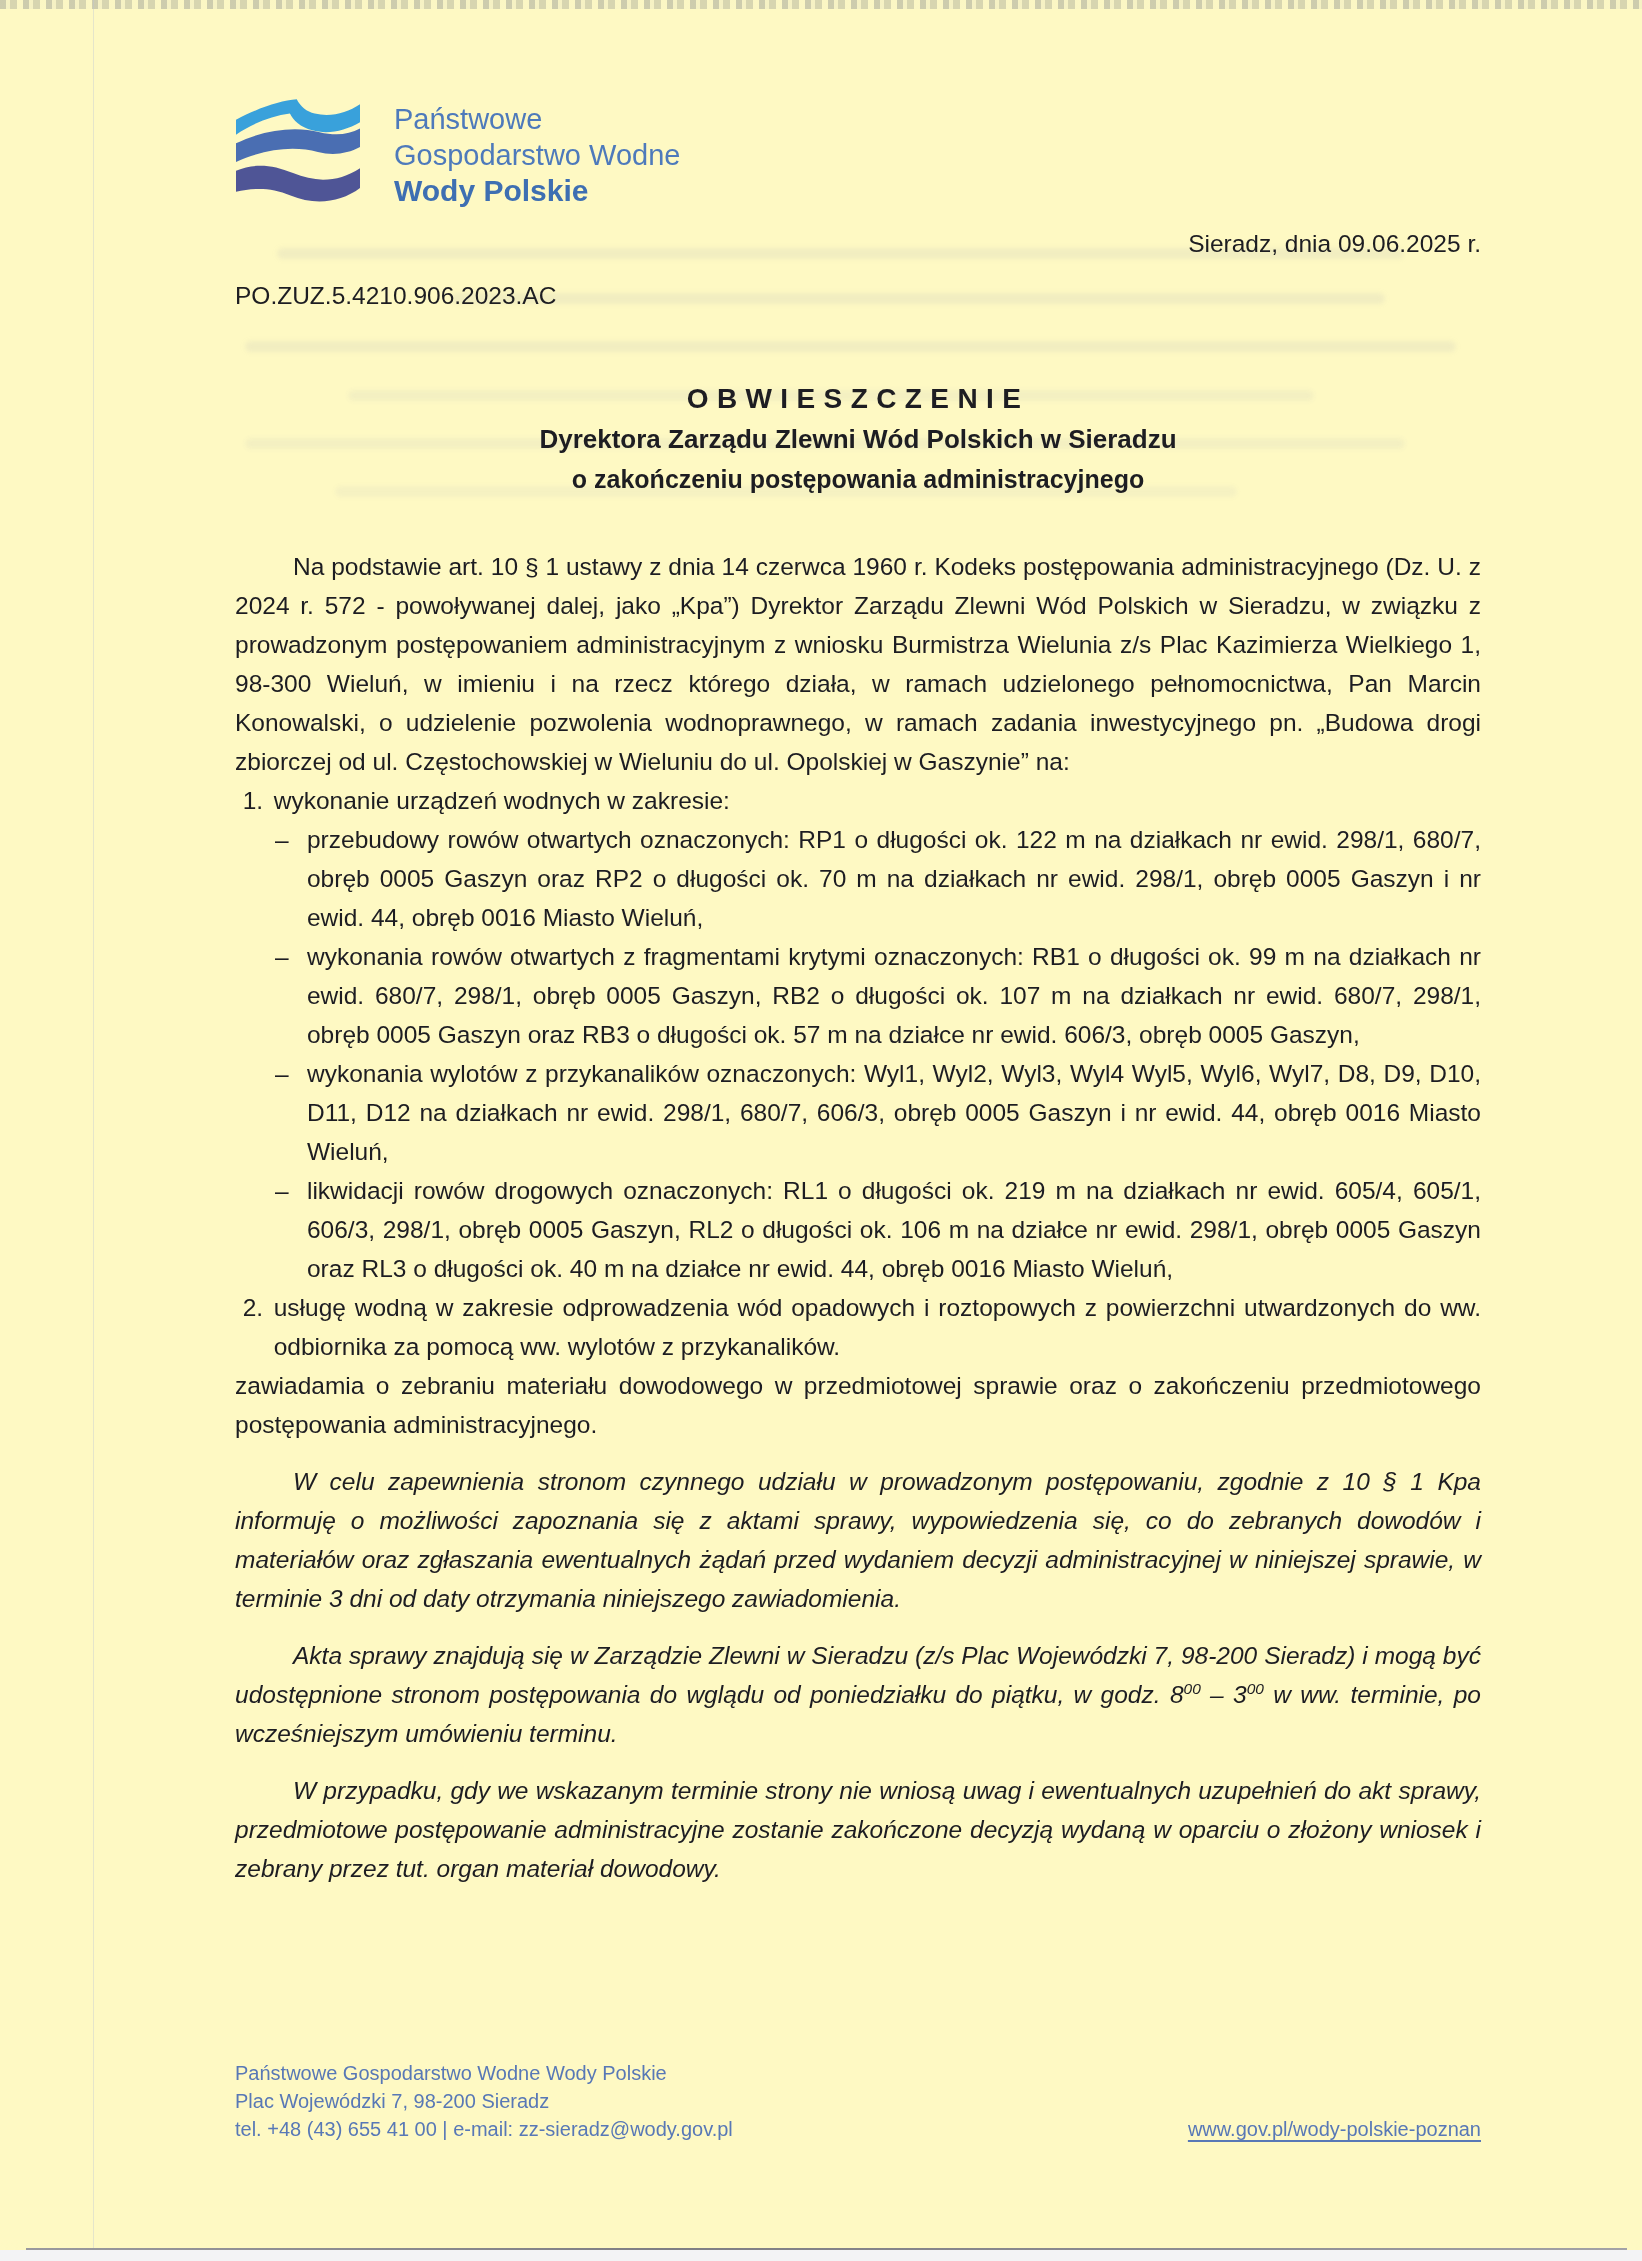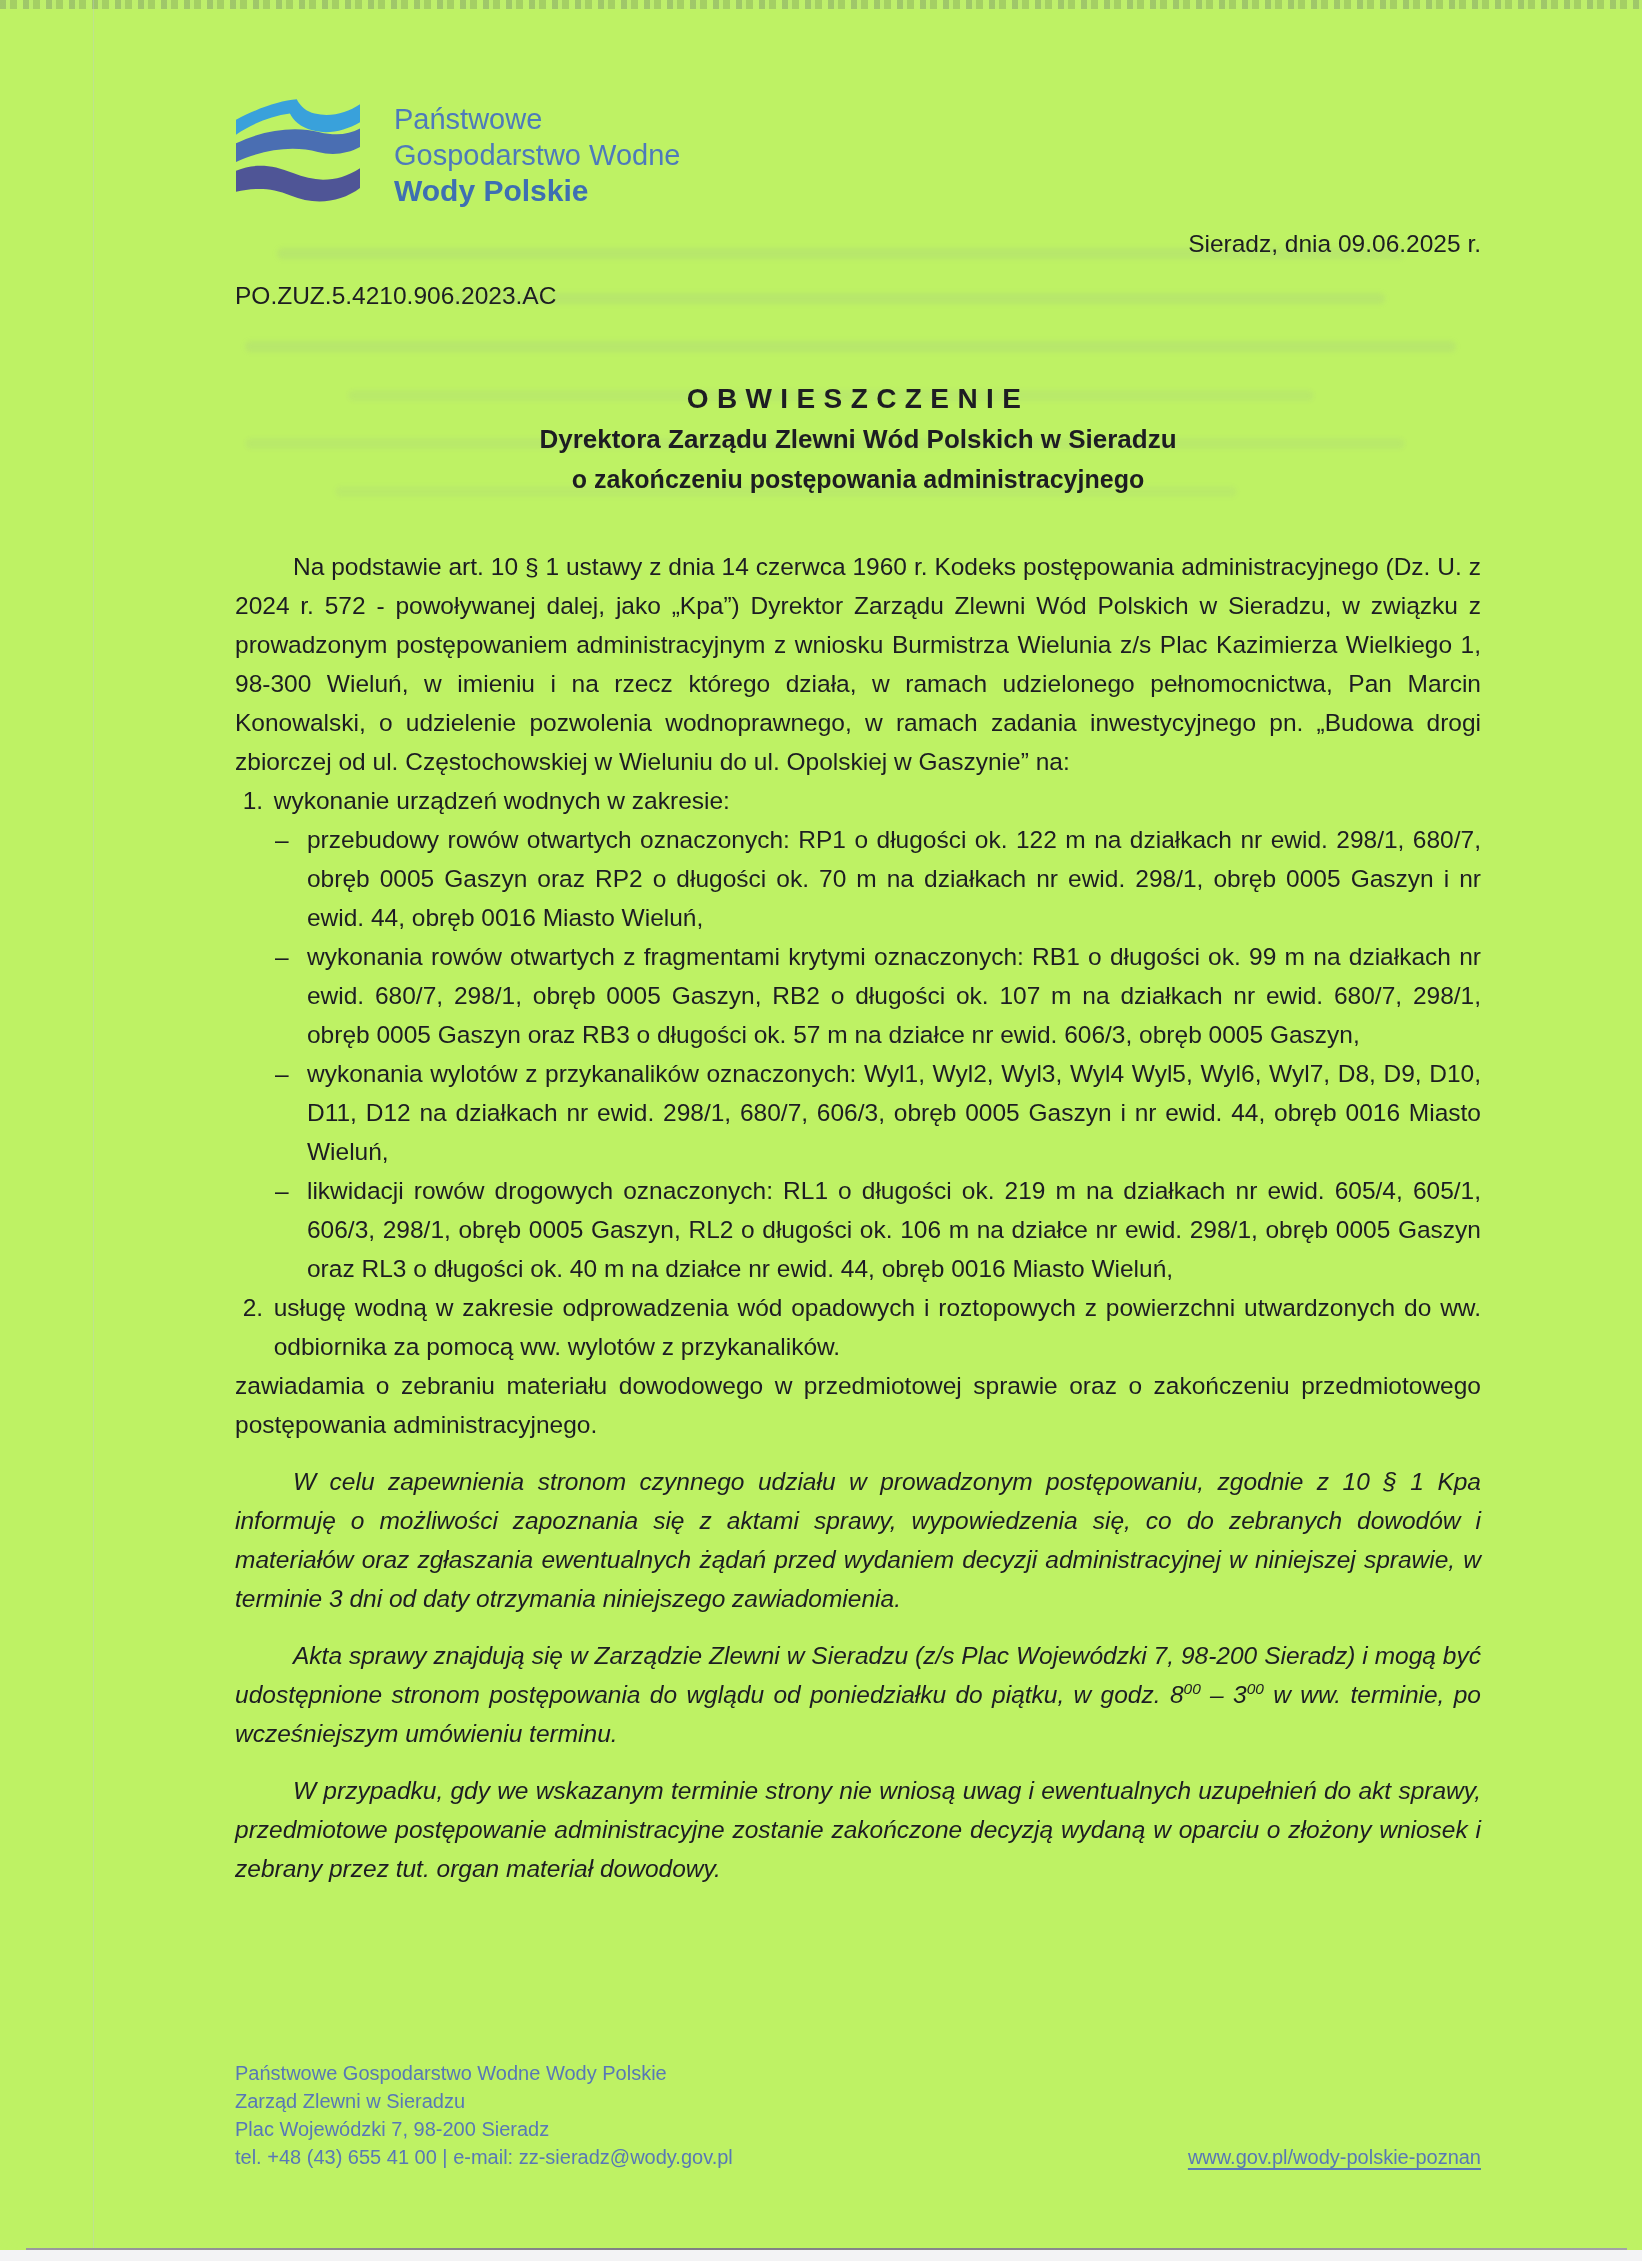--- a/index.html
+++ b/index.html
@@ -1,17 +1,17 @@
 <!DOCTYPE html>
 <html lang="pl" style="font-size:10.3px"><head>
 <meta charset="utf-8">
 <style>
   html,body{margin:0;padding:0;background:#e8e8ea;}
   .page{
-    position:relative;width:1643px;height:2261px;background:#bef264;
+    position:relative;width:1643px;height:2261px;background:#fef9c3;
     font-family:"Liberation Sans",sans-serif;color:#1d1d22;overflow:hidden;
   }
   
   .scan-top{position:absolute;top:0;left:0;right:0;height:9px;
     background:repeating-linear-gradient(90deg,
       rgba(80,90,120,.28) 0 5.8px, rgba(170,178,205,.10) 5.8px 10.3px,
       rgba(60,70,100,.20) 10.3px 17.4px, rgba(205,210,228,.06) 17.4px 23px);
     filter:blur(0.6px);}
   .scan-left{position:absolute;left:93px;top:0;bottom:0;width:1.3px;background:rgba(190,196,212,.38);}
   .scan-bottom-line{position:absolute;left:26px;right:16px;top:2248px;height:1.9px;
@@ -130,21 +130,20 @@
 
       <div class="p-indent p-gap"><span>Akta sprawy znajdują się w Zarządzie Zlewni w Sieradzu (z/s Plac Wojewódzki 7, 98-200 Sieradz) i mogą być udostępnione stronom postępowania do wglądu od poniedziałku do piątku, w godz. 8</span><sup class="hrs">00</sup><span> – 3</span><sup class="hrs">00</sup><span> w ww. terminie, po wcześniejszym umówieniu terminu.</span></div>
 
       <div class="p-indent p-gap">W przypadku, gdy we wskazanym terminie strony nie wniosą uwag i ewentualnych uzupełnień do akt sprawy, przedmiotowe postępowanie administracyjne zostanie zakończone decyzją wydaną w oparciu o złożony wniosek i zebrany przez tut. organ materiał dowodowy.</div>
 
     </div>
   </div>
 
   <div class="footer">
     <div>Państwowe Gospodarstwo Wodne Wody Polskie</div>
-    <div>Zarząd Zlewni w Sieradzu</div>
     <div>Plac Wojewódzki 7, 98-200 Sieradz</div>
     <div class="footer-row">
       <span>tel. +48 (43) 655 41 00 | e-mail: zz-sieradz@wody.gov.pl</span>
       <span class="footer-link">www.gov.pl/wody-polskie-poznan</span>
     </div>
   </div>
 
   <div class="scan-bottom-line"></div>
   <div class="scan-bottom-shade"></div>
 

